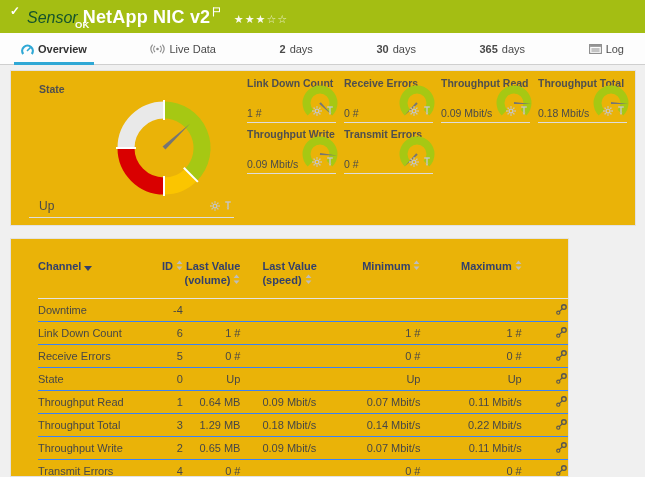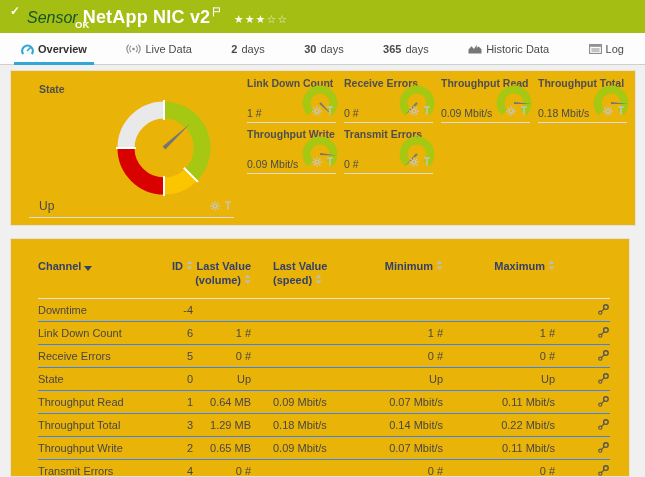--- a/index.html
+++ b/index.html
@@ -26,21 +26,21 @@
     padding:0 7px 9px 7px; white-space:nowrap; position:relative; cursor:pointer; }
   .tab b { font-weight:bold; }
   .tab.active { font-weight:bold; color:#333; }
   .tab.active::after { content:""; position:absolute; left:0; right:0; bottom:-1px;
     height:3px; background:var(--accent_blue); }
   .tab svg { display:block; }
 
   
   .panel { position:absolute; background:#eab308; border:1px solid #e2e2e2; }
   .panel.gauges { left:10px; top:70px; width:626px; height:156px; }
-  .panel.table  { left:10px; top:238px; width:620px; height:239px; }
+  .panel.table  { left:10px; top:238px; width:559px; height:239px; }
 
   
   .state-tile { position:absolute; left:18px; top:8px; width:205px; height:139px;
     border-bottom:1px solid #ddd; }
   .tile-label { font-size:10.5px; font-weight:bold; color:#4f4f4f; }
   .state-tile .tile-label { position:absolute; left:10px; top:4px; }
   .state-gauge { position:absolute; left:80px; top:14px; }
   .state-value { position:absolute; left:10px; bottom:4px; font-size:12px; color:#4a4a4a; }
   .foot-icons { position:absolute; right:2px; bottom:2px; display:flex; gap:4px; align-items:center; }
 
@@ -100,26 +100,20 @@
       <b>2</b>
       <span>days</span>
     </div>
     <div class="tab">
       <b>30</b>
       <span>days</span>
     </div>
     <div class="tab">
       <b>365</b>
       <span>days</span>
-    </div>
-    <div class="tab">
-      <svg width="14" height="10" viewBox="0 0 14 10">
-        <path d="M0.5,9.5 L0.5,5.5 L3.5,2.2 L6,5 L8.7,0.8 L8.7,3.8 L10.6,2.6 L13.5,5.2 L13.5,9.5 Z" fill="#767676"></path>
-      </svg>
-      <span>Historic Data</span>
     </div>
     <div class="tab">
       <svg width="13" height="10" viewBox="0 0 13 10">
         <rect x="0.6" y="0.6" width="11.8" height="8.8" fill="none" stroke="#8a8a8a" stroke-width="1.1"></rect>
         <rect x="1.1" y="1.1" width="10.8" height="1.7" fill="#8a8a8a"></rect>
         <line x1="2.4" y1="5" x2="10.6" y2="5" stroke="#8a8a8a" stroke-width="1"></line>
         <line x1="2.4" y1="7" x2="10.6" y2="7" stroke="#8a8a8a" stroke-width="1"></line>
       </svg>
       <span>Log</span>
     </div>

